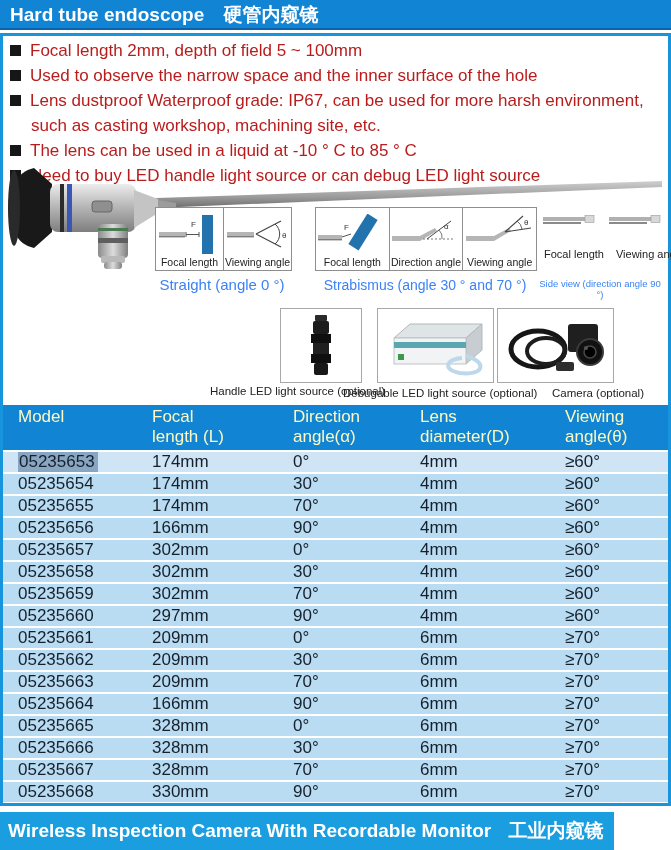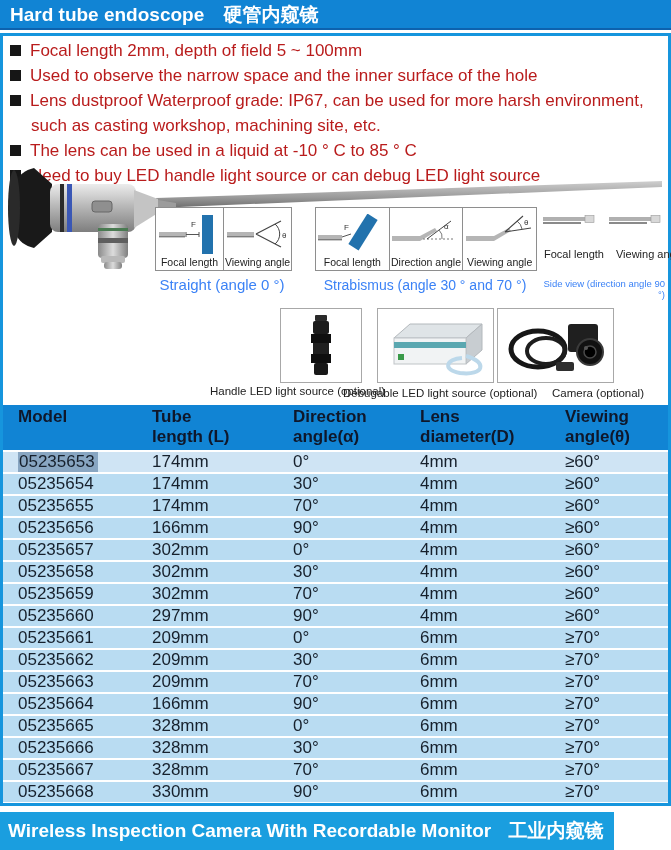--- a/index.html
+++ b/index.html
@@ -30,33 +30,33 @@
   
   .abs{position:absolute;}
   .diagram-box{position:absolute;border:1px solid #8e8e8e;background:#fff;display:flex;}
   .diagram-cell{flex:1;border-right:1px solid #8e8e8e;display:flex;flex-direction:column;
            align-items:center;justify-content:flex-end;overflow:hidden;}
   .diagram-cell:last-child{border-right:none;}
   .cell-label{font-size:10.5px;color:#222;padding-bottom:2px;white-space:nowrap;}
   .caption{position:absolute;text-align:center;color:#3b82f6;}
   .cap-lg{font-size:15px;}
   .cap-md{font-size:14px;}
-  .cap-sm{font-size:9.5px;text-align:right;}
+  .cap-sm{font-size:9.5px;}
   .sideview-labels{position:absolute;font-size:11px;color:#222;white-space:nowrap;}
   .sideview-labels span{margin-right:12px;}
 
   
   .acc-box{position:absolute;border:1px solid #a8a8a8;background:#fff;
            display:flex;align-items:center;justify-content:center;}
   .acc-caption{position:absolute;font-size:11.5px;color:#222;text-align:center;white-space:nowrap;}
 
   
   table.spec{position:absolute;left:3px;top:405px;width:665px;border-collapse:collapse;
            table-layout:fixed;font-size:17px;}
-  table.spec th{background:var(--header-blue);color:#0f172a;font-weight:bold;
+  table.spec th{background:var(--header-blue);color:#fef9c3;font-weight:normal;
            text-align:left;padding:2px 0 3px 15px;height:39px;vertical-align:top;}
   table.spec th div{line-height:20px;}
   table.spec td{height:20px;padding:0 0 0 15px;color:#16202c;
            border-top:2px solid #ffffff;background:var(--row-blue);
            white-space:nowrap;overflow:hidden;}
   table.spec tr.first td{background:var(--row-first-blue);}
   .sel{background:var(--selection-blue);padding:1px 3px 1px 1px;}
 </style>
 </head>
 <body>
@@ -232,21 +232,21 @@
         <col style="width:145px">
         <col style="width:118px">
     </colgroup>
     <thead>
       <tr id="spec-head-row">
           <th>
             <div>Model</div>
             <div></div>
           </th>
           <th>
-            <div>Tube</div>
+            <div>Focal</div>
             <div>length (L)</div>
           </th>
           <th>
             <div>Direction</div>
             <div>angle(α)</div>
           </th>
           <th>
             <div>Lens</div>
             <div>diameter(D)</div>
           </th>

